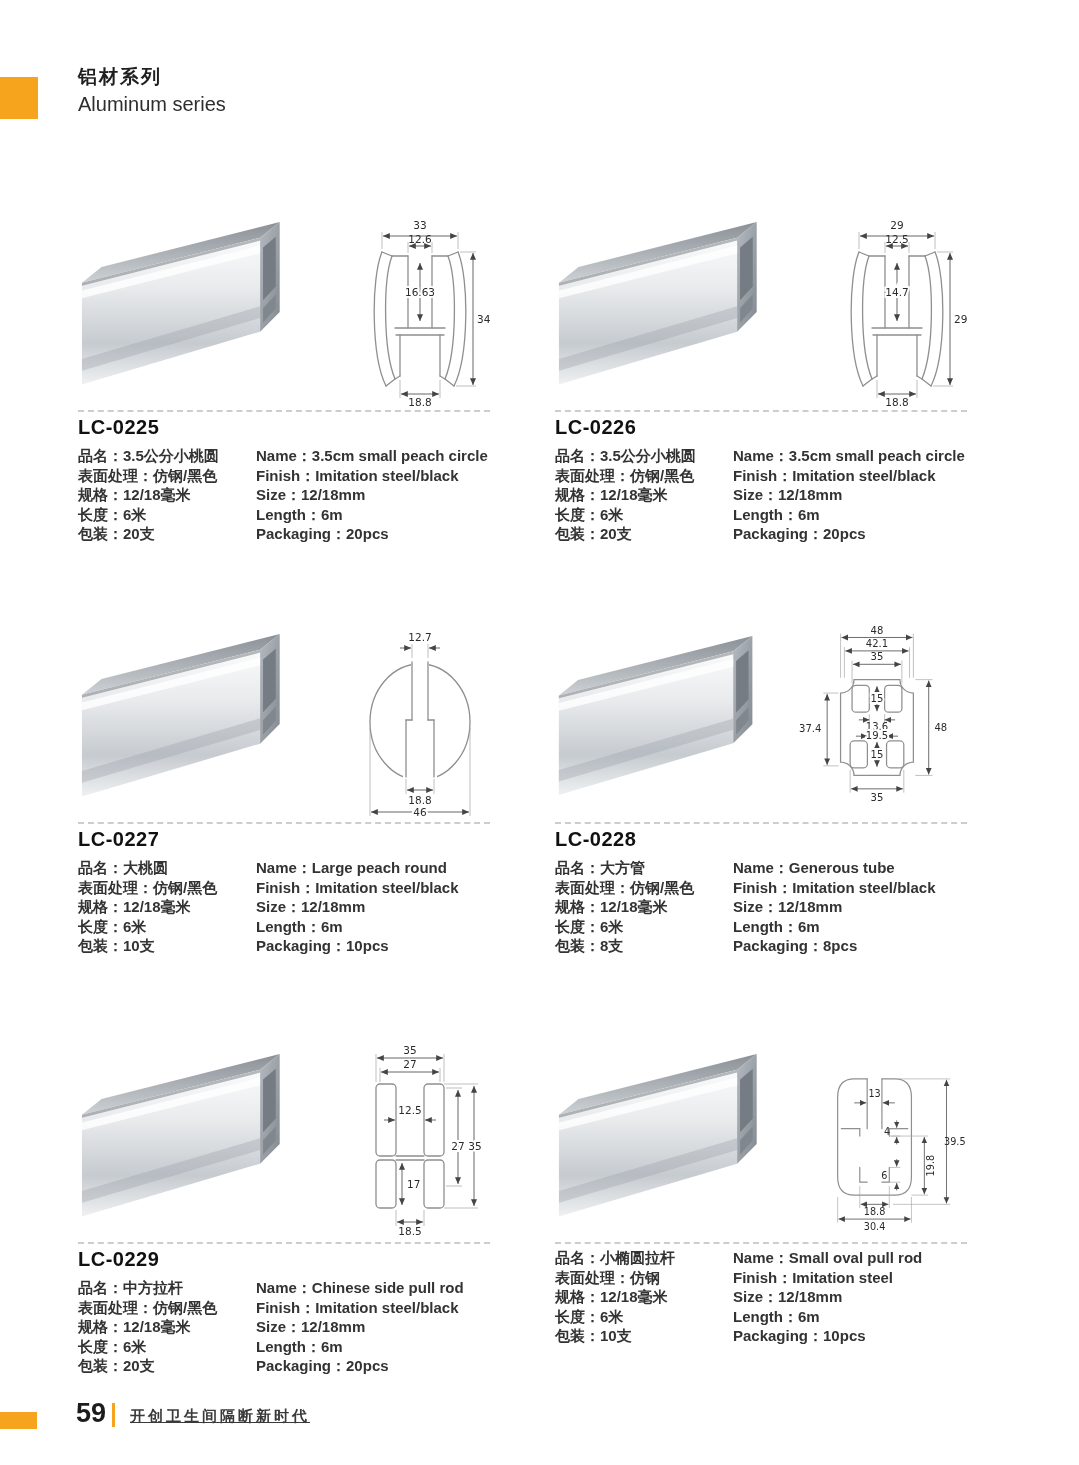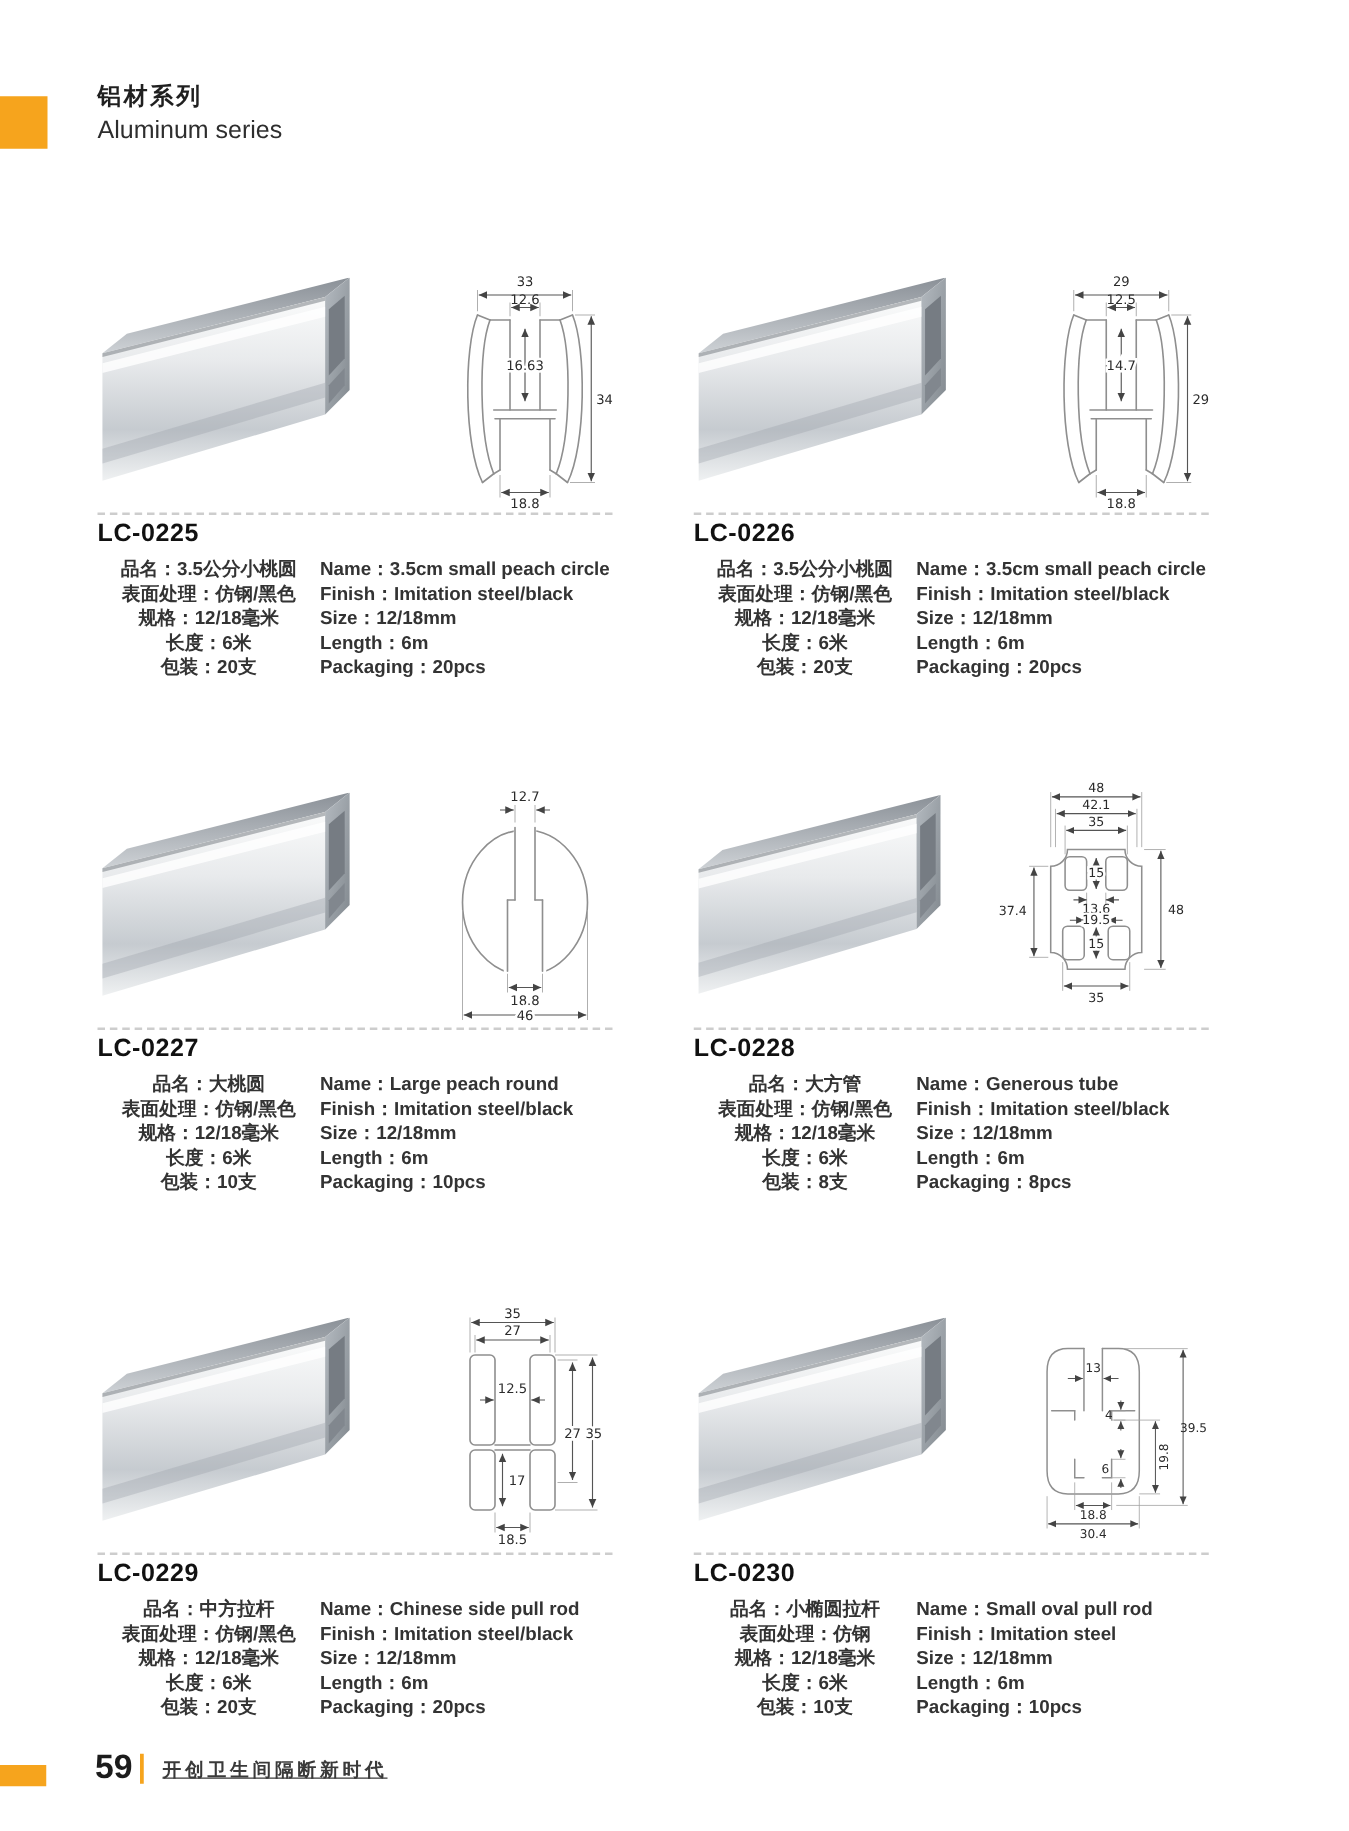--- a/index.html
+++ b/index.html
@@ -14,21 +14,21 @@
   .hdr{position:absolute;left:78px;top:64px;}
   .hdr .cn{font-size:19px;font-weight:bold;color:#1f1f1f;letter-spacing:2px;}
   .hdr .en{font-size:20px;color:#2e2e2e;margin-top:3px;}
   
   .cell{position:absolute;width:412px;}
   .figure{height:200px;display:flex;justify-content:space-between;align-items:flex-start;}
   .photo{margin-top:12px;}
   .sep{border-top:2px dashed #cdcdcd;width:100%;height:0;margin:0 0 4px 0;}
   .code{font-size:20px;font-weight:bold;color:#111;margin:3px 0 7px 0;letter-spacing:0.5px;}
   .specs{display:flex;}
-  .specs .col-cn{width:178px;flex:0 0 178px;text-align:center;}
+  .specs .col-cn{width:178px;flex:0 0 178px;}
   .spec-line{font-size:15px;font-weight:600;color:#333;line-height:19.5px;white-space:nowrap;}
   
   .p{fill:none;stroke:#8f8f8f;stroke-width:1.3;stroke-linecap:round;}
   .e{stroke:#a3a3a3;stroke-width:0.7;fill:none;}
   .d line{stroke:#555;stroke-width:0.9;}
   .t{font:10.5px "DejaVu Sans",sans-serif;fill:#2b2b2b;}
   .th{font:10.5px "DejaVu Sans",sans-serif;fill:#2b2b2b;paint-order:stroke;stroke:#ffffff;stroke-width:4px;}
   
   .accent-bar{position:absolute;left:0;top:1412px;width:37px;height:17px;background:#F6A41D;}
   .pageno{position:absolute;left:76px;top:1398px;font-size:27px;font-weight:600;color:#1c1c1c;}
@@ -416,21 +416,20 @@
       <text class="t" x="86" y="60" text-anchor="middle">13</text>
       <text class="t" x="103" y="101" text-anchor="end">4</text>
       <text class="t" x="100" y="148" text-anchor="end">6</text>
       <text class="t" x="151" y="134" text-anchor="middle" transform="rotate(-90 151 134)">19.8</text>
       <text class="t" x="173" y="112" text-anchor="middle">39.5</text>
       <text class="t" x="86" y="188" text-anchor="middle">18.8</text>
       <text class="t" x="86" y="204" text-anchor="middle">30.4</text>
     </svg>
   </div>
   <div class="sep"></div>
-  <div class="code">LC-0230</div>
   <div class="specs">
     <div class="col-cn">
       <div class="spec-line">品名：小椭圆拉杆</div>
       <div class="spec-line">表面处理：仿钢</div>
       <div class="spec-line">规格：12/18毫米</div>
       <div class="spec-line">长度：6米</div>
       <div class="spec-line">包装：10支</div>
     </div>
     <div class="col-en">
       <div class="spec-line">Name：Small oval pull rod</div>

